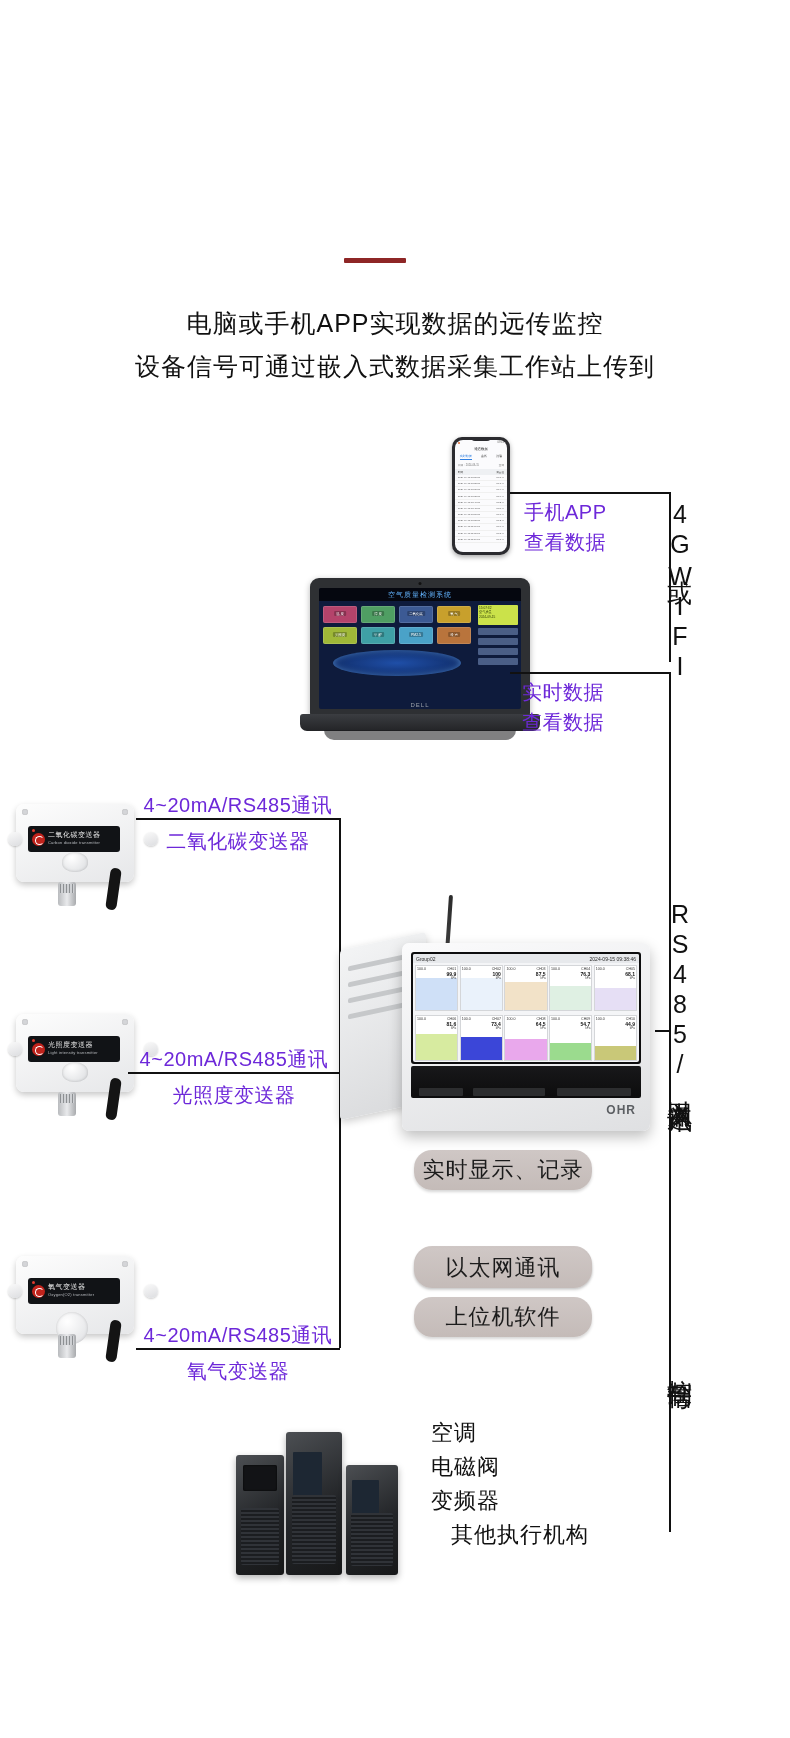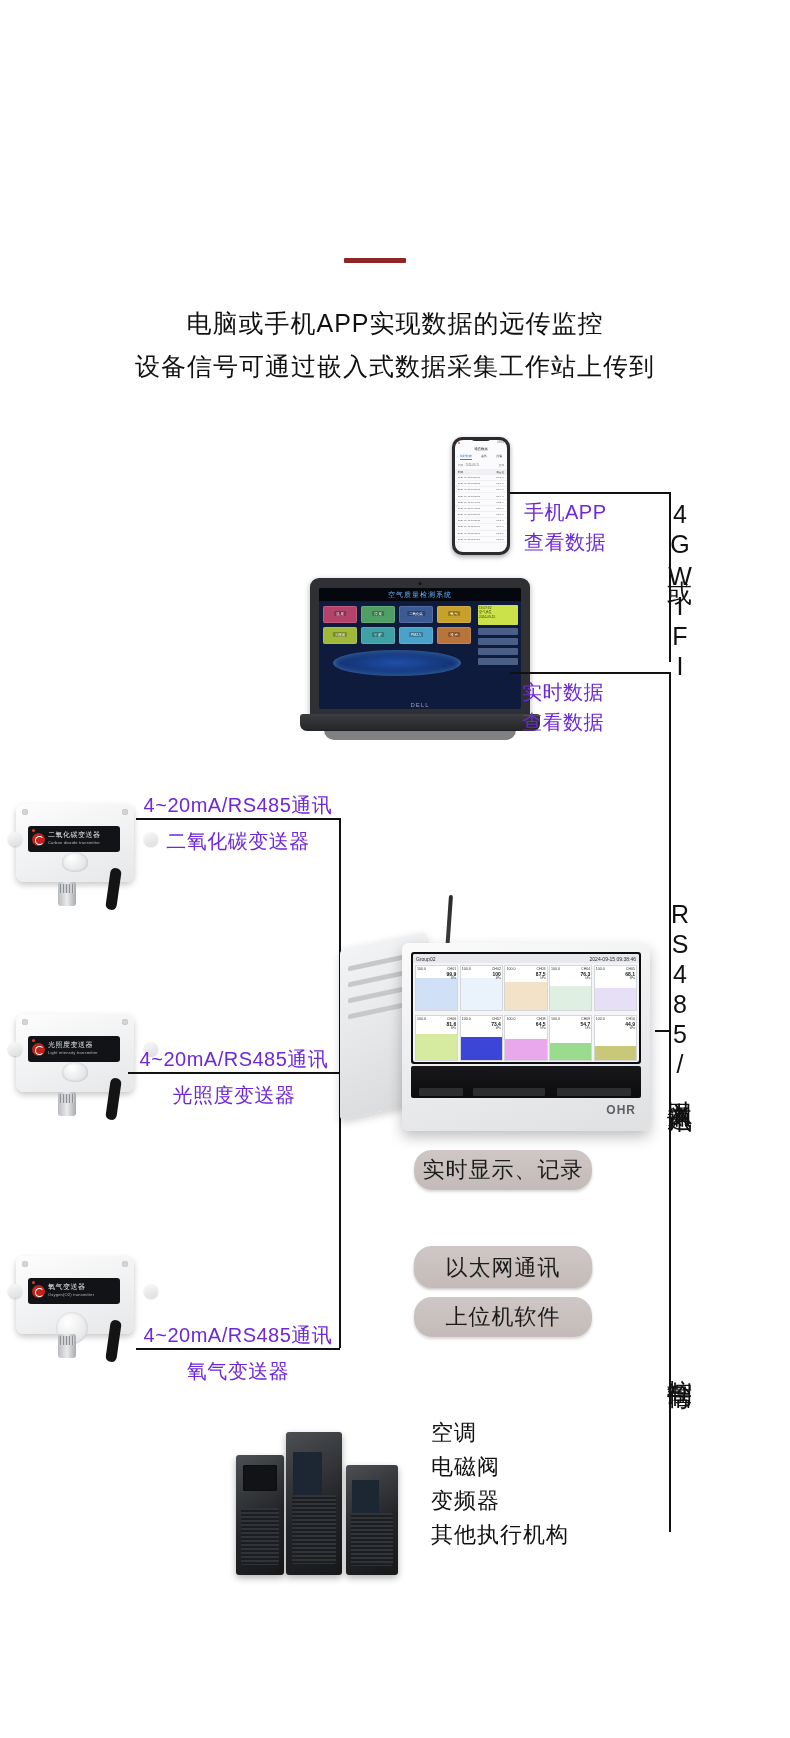--- a/index.html
+++ b/index.html
@@ -555,15 +555,15 @@
     <div class="drive" style="left:110px;width:52px;height:110px;">
       <div class="d-disp"></div>
       <div class="d-keys"></div>
       <div class="d-grill"></div>
     </div>
   </div>
 
   <div class="bot" style="top:1418px;">空调</div>
   <div class="bot" style="top:1452px;">电磁阀</div>
   <div class="bot" style="top:1486px;">变频器</div>
-  <div class="bot" style="top:1520px;">其他执行机构</div>
+  <div class="bot" style="top:1520px;margin-left:20px;">其他执行机构</div>
 
 </div>
 
 </body></html>

